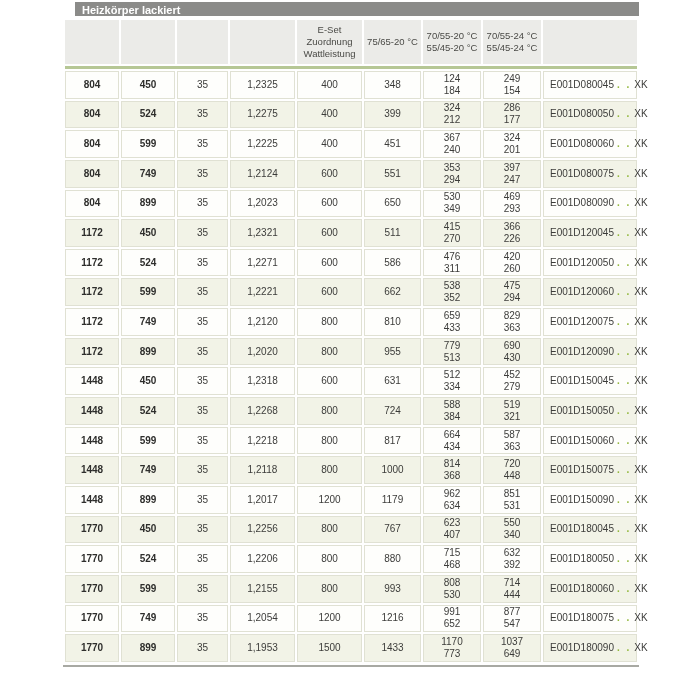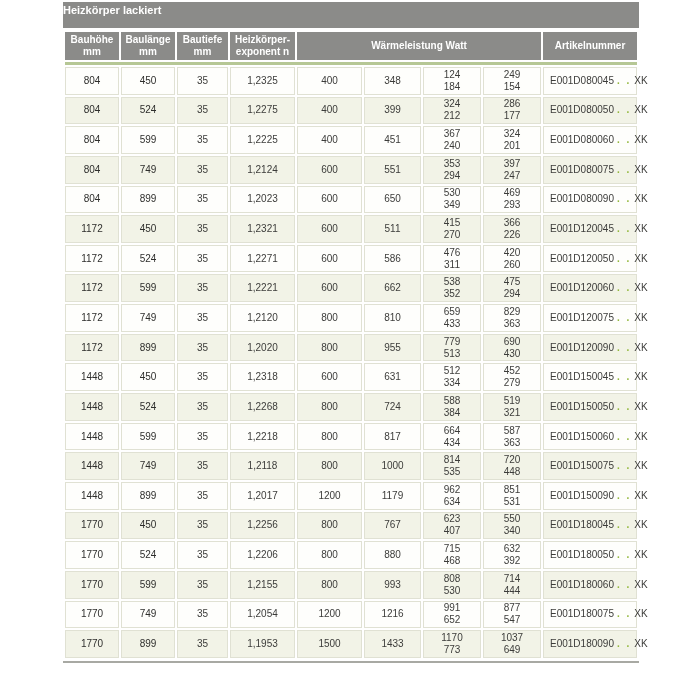--- a/index.html
+++ b/index.html
@@ -1,32 +1,32 @@
 <!DOCTYPE html>
 <html><head>
 <meta charset="utf-8">
 <style>
   html,body{margin:0;padding:0;background:#ffffff;width:700px;height:700px;overflow:hidden;
     font-family:"Liberation Sans", sans-serif;}
   .sheet{margin:2px 0 0 63px;width:576px;}
   .title-bar{background:#8b8b89;color:#ffffff;font-size:11px;font-weight:bold;
-    height:26px;line-height:17px;box-sizing:border-box;margin-bottom:2px;}
+    height:14px;line-height:17px;padding-left:7px;box-sizing:border-box;margin-bottom:2px;margin-left:12px;}
   table{border-collapse:separate;border-spacing:2px;width:576px;table-layout:fixed;}
   th,td{padding:0;margin:0;}
   thead th{background:#8b8b89;color:#ffffff;font-size:10px;font-weight:bold;
     text-align:center;vertical-align:middle;line-height:12px;white-space:pre-line;}
   thead tr.main th{height:28px;}
   thead tr.sub th{background:#ebebe8;color:#4a4a46;font-weight:normal;font-size:9.5px;
     height:44px;line-height:12px;}
   tr.sep td{background:#b6c795;height:3px;line-height:3px;font-size:0;}
   tbody.data td{background:#fefefc;border:1px solid #e0e1d3;color:#3c3c3a;font-size:10px;
     text-align:center;vertical-align:middle;height:25.65px;line-height:12px;white-space:pre-line;
     box-sizing:content-box;}
   tbody.data tr.alt td{background:#f2f3e7;}
-  tbody.data td.b{font-weight:normal;color:#2e2e2c;margin-top:48px;}
+  tbody.data td.b{font-weight:bold;color:#2e2e2c;margin-top:48px;}
   tbody.data td.art{text-align:left;padding-left:6px;white-space:nowrap;}
   .dots{color:#93b83d;font-weight:bold;margin:0 3px;letter-spacing:2px;}
   .bottom-line{width:576px;height:2px;background:#a8a9a3;margin-top:1px;}
 </style>
 </head>
 <body>
 
 <div class="sheet">
   <div class="title-bar">Heizkörper lackiert</div>
 
@@ -36,31 +36,34 @@
         <col style="width:54px">
         <col style="width:51px">
       <col style="width:65px">
         <col style="width:65px">
         <col style="width:57px">
       <col style="width:58px">
         <col style="width:58px">
         <col style="width:94px">
     </colgroup>
     <thead>
-      <tr class="main">
-        <th>Bauhöhe
-mm</th>
-        <th>Baulänge
-mm</th>
-        <th>Bautiefe
-mm</th>
-        <th>Heizkörper-
-exponent n</th>
-        <th colspan="4">Wärmeleistung Watt</th>
-        <th>Artikelnummer</th>
+      <tr class="sub">
+        <th></th>
+        <th></th>
+        <th></th>
+        <th></th>
+        <th>E-Set
+Zuordnung
+Wattleistung</th>
+        <th>75/65-20 °C</th>
+        <th>70/55-20 °C
+55/45-20 °C</th>
+        <th>70/55-24 °C
+55/45-24 °C</th>
+        <th></th>
       </tr>
       <tr class="sep">
         <td colspan="9"></td>
       </tr>
     </thead>
     <tbody class="data" id="tbody-data">
   <tr>
     <td class="b">804</td>
     <td class="b">450</td>
     <td>35</td>
@@ -243,21 +246,21 @@
   </tr>
 
   <tr class="alt">
     <td class="b">1448</td>
     <td class="b">749</td>
     <td>35</td>
     <td>1,2118</td>
     <td>800</td>
     <td>1000</td>
     <td>814
-535</td>
+368</td>
     <td>720
 448</td>
     <td class="art"><span>E001D150075</span><span class="dots">. .</span><span>XK</span></td>
   </tr>
 
   <tr>
     <td class="b">1448</td>
     <td class="b">899</td>
     <td>35</td>
     <td>1,2017</td>

